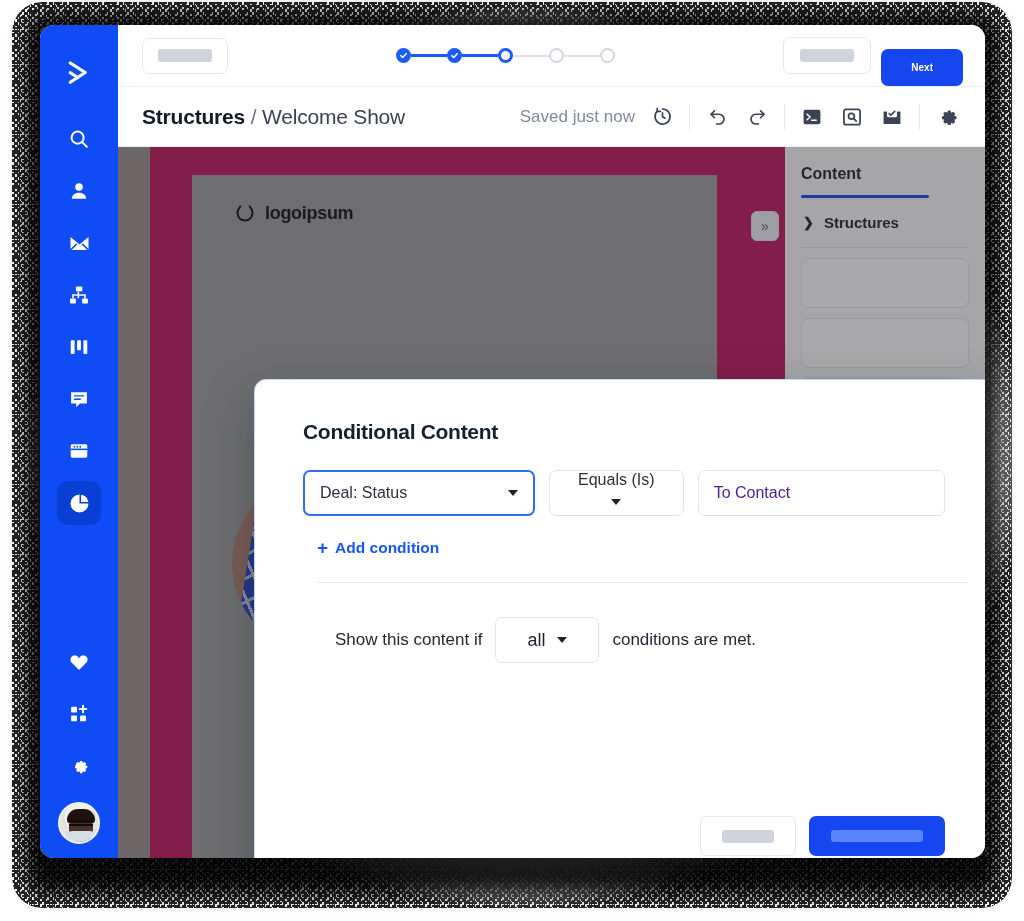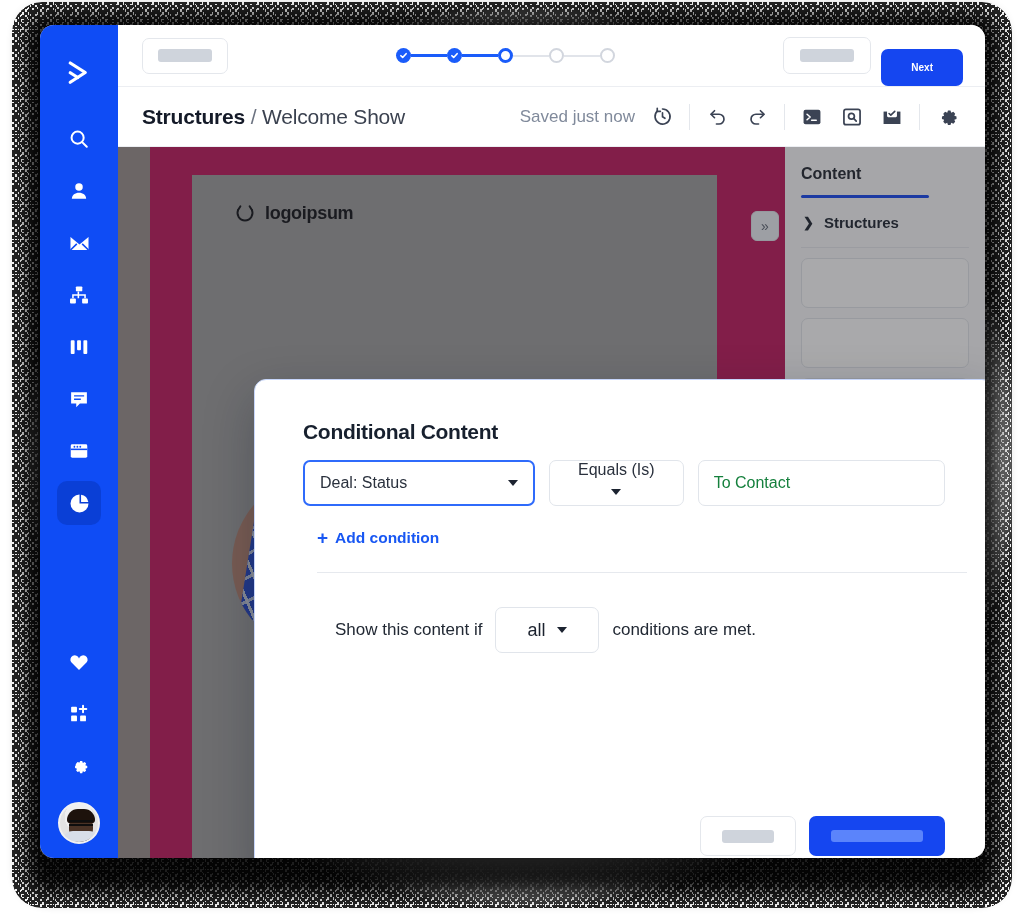--- a/index.html
+++ b/index.html
@@ -231,28 +231,28 @@
   #modal {
     position: absolute; left: 136px; top: 232px; width: 740px; height: 508px;
     background: #fff; border-radius: 12px;
     border: 1px solid #c7d6fb;
     box-shadow: 0 18px 50px rgba(16,24,40,.28);
     z-index: 20;
     padding: 40px 48px 0 48px;
   }
   #modal-title { font-size: 21px; font-weight: 700; color: #17202e; letter-spacing: -.3px; }
 
-  #cond-row { display: flex; align-items: center; gap: 14px; margin-top: 16px; }
+  #cond-row { display: flex; align-items: center; gap: 14px; margin-top: 26px; }
   .ctl {
     height: 46px; border: 1px solid #e1e5eb; border-radius: 7px; background: #fff;
     display: flex; align-items: center; padding: 0 15px; font-size: 16px; color: #2a313d;
   }
   #field-select { width: 238px; border: 2px solid #2f6bfb; justify-content: space-between; }
   #op-select { width: 138px; gap: 10px; flex-direction: column; }
-  #value-input { width: 254px; color: #15803d; }
+  #value-input { width: 254px; color: #4c1d95; }
   .caret { width: 0; height: 0; border-left: 5px solid transparent; border-right: 5px solid transparent; border-top: 6px solid #1c2330; }
 
   #add-condition {
     margin-top: 22px; display: inline-flex; align-items: center; gap: 7px;
     color: #1857f3; font-size: 15.5px; font-weight: 700; cursor: pointer; padding-left: 14px;
   }
   #add-condition .plus { font-size: 19px; font-weight: 700; line-height: 1; }
 
   #modal-divider { margin-top: 24px; margin-left: 14px; height: 1px; background: #e6e9ee; width: 650px; }
 

